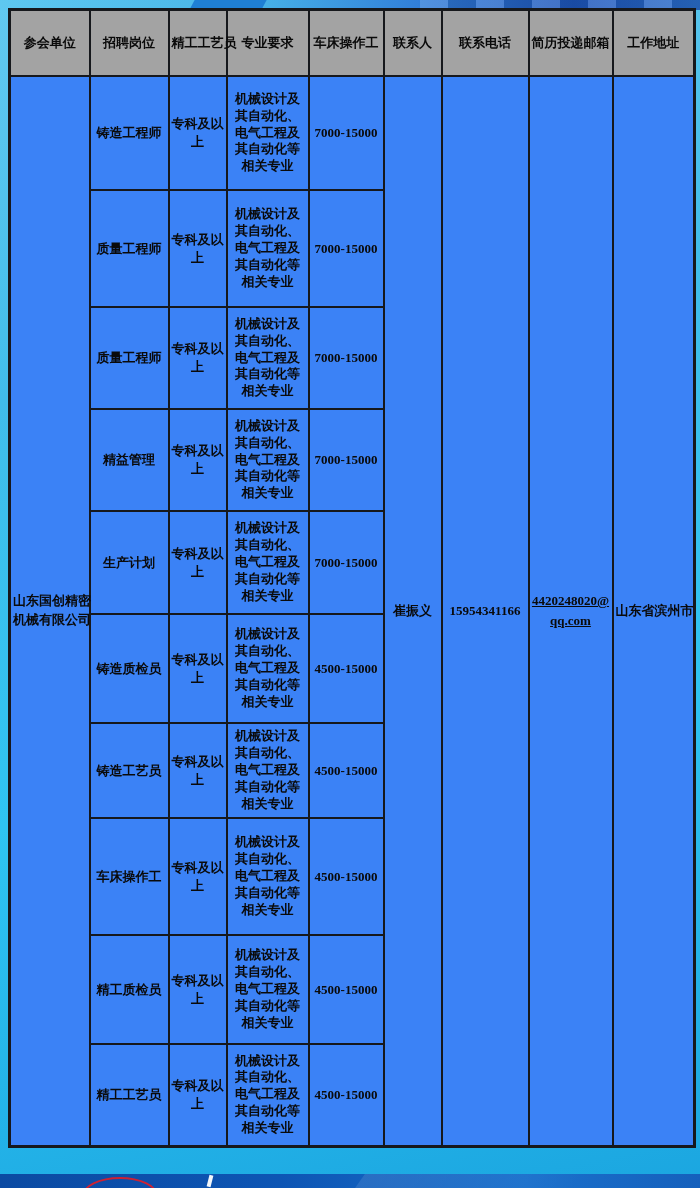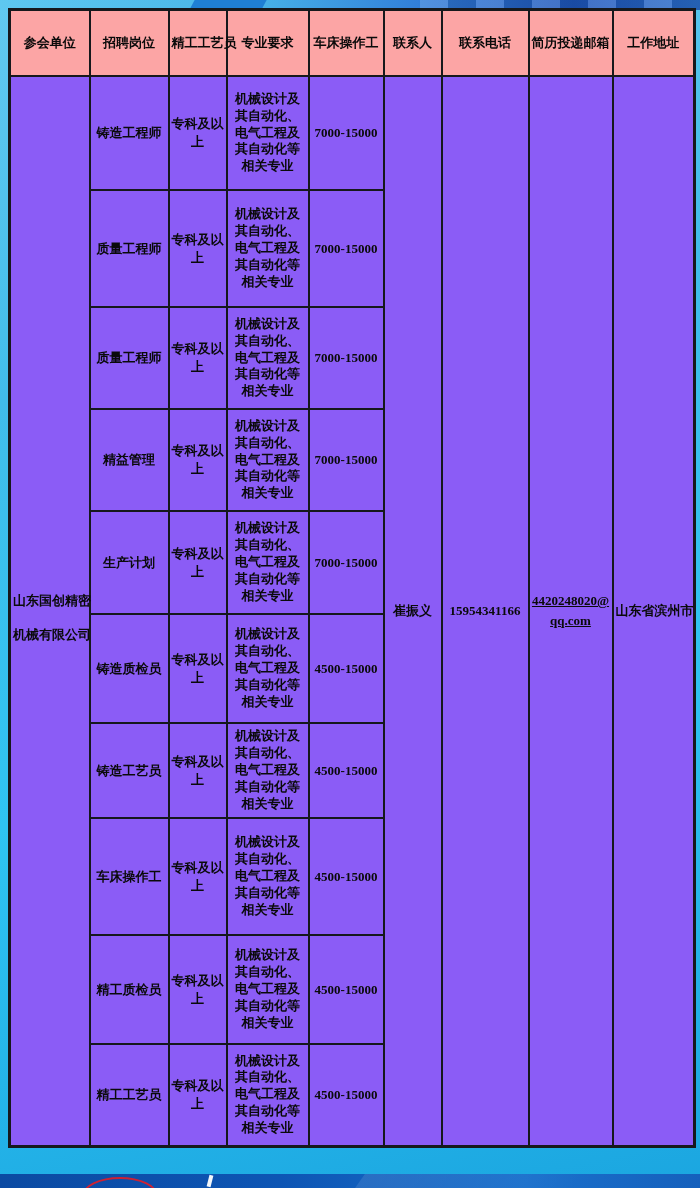--- a/index.html
+++ b/index.html
@@ -31,25 +31,25 @@
     border-collapse:collapse;table-layout:fixed;
     border:3px solid #16181c;
   }
   table.jobs th,table.jobs td{
     border:2px solid #16181c;
     text-align:center;vertical-align:middle;
     color:#0a0a0a;font-weight:bold;
     padding:0 2px;overflow:visible;
   }
   table.jobs th{
-    background:#fca5a5;height:64px;font-size:13px;white-space:nowrap;
+    background:#a3a3a3;height:64px;font-size:13px;white-space:nowrap;
   }
-  table.jobs td{background:#8b5cf6;font-size:13px;}
+  table.jobs td{background:#3b82f6;font-size:13px;}
   td.company{font-size:12.5px;line-height:1.45;}
-  td.company span{display:block;white-space:nowrap;margin-top:15px;}
+  td.company span{display:block;white-space:nowrap;}
   td.position{white-space:nowrap;}
   td.education{padding:0 1px;line-height:1.35;}
   td.major{padding:0 6px;font-size:13px;line-height:1.3;}
   td.salary{white-space:nowrap;font-size:13.5px;font-family:Liberation Serif, serif;}
   td.person{white-space:nowrap;}
   td.phone{white-space:nowrap;font-size:13.5px;}
   td.email{padding:0 1px;}
   td.email span{display:block;white-space:nowrap;text-decoration:underline;line-height:1.5;}
   td.address{font-size:12.5px;white-space:nowrap;padding:0 1px;}
 </style>

